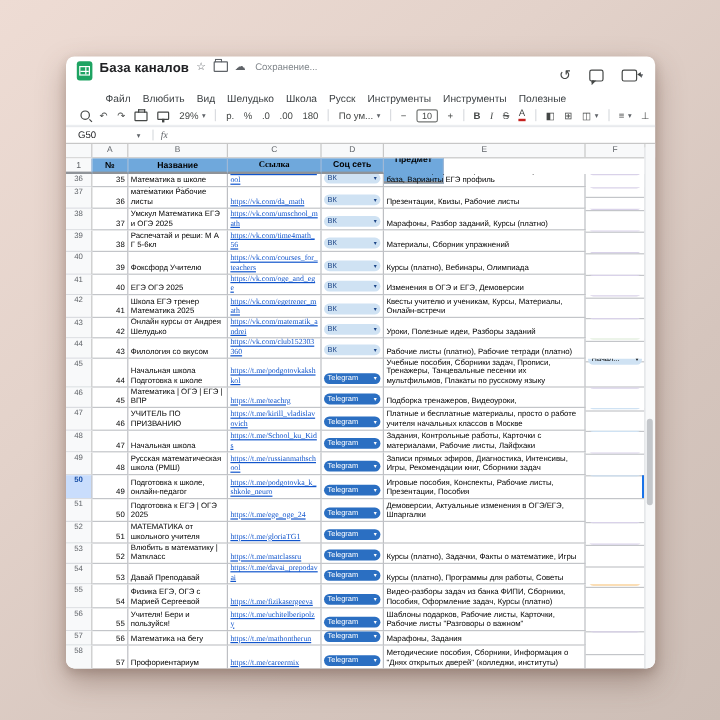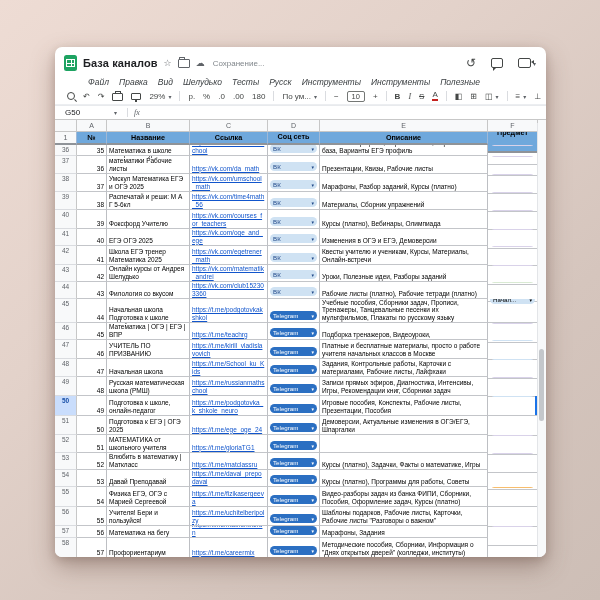--- a/index.html
+++ b/index.html
@@ -7,40 +7,40 @@
     width:600px;height:600px;position:relative;overflow:hidden;
     background:linear-gradient(140deg,#eedcd4 0%,#e3d2ca 35%,#d5c5bd 70%,#cdbeb6 100%);
     font-family:"Liberation Sans",sans-serif;
   }
   .window{
     position:absolute;left:55px;top:47px;width:491px;height:510px;
     background:#fff;border-radius:7px;overflow:hidden;
     box-shadow:0 10px 24px rgba(92,62,52,.38),0 3px 8px rgba(92,62,52,.22);
   }
   
-  .titlebar{display:flex;align-items:center;height:24px;padding:4px 10px 0 9px;gap:6px;}
+  .titlebar{display:flex;height:24px;padding:4px 10px 0 9px;gap:6px;}
   .logo{width:13px;height:16px;background:#1ea362;border-radius:2.5px;display:flex;align-items:center;justify-content:center;flex:none;}
   .logo .lgrid{width:7px;height:6px;border:1px solid #fff;position:relative;}
   .logo .lgrid:before{content:"";position:absolute;left:50%;top:0;width:1px;height:100%;background:#fff;}
   .logo .lgrid:after{content:"";position:absolute;top:50%;left:0;height:1px;width:100%;background:#fff;}
   .doc-title{font-size:11px;font-weight:bold;color:#202124;letter-spacing:.1px;}
   .t-ic{color:#5f6368;font-size:9px;line-height:9px;}
   .ic-folder{width:10px;height:7px;border:1px solid #5f6368;border-radius:1px;position:relative;display:inline-block;}
   .ic-folder:before{content:"";position:absolute;top:-3px;left:0;width:4px;height:2px;border:1px solid #5f6368;border-bottom:none;border-radius:1px 1px 0 0;}
   .saving{color:#80868b;font-size:8px;margin-left:2px;}
   .tb-right{margin-left:auto;display:flex;align-items:center;gap:15px;color:#444746;}
   .ic-history{font-size:12px;line-height:12px;color:#444746;}
   .ic-comment{width:10px;height:8px;border:1.3px solid #444746;border-radius:2px;position:relative;display:inline-block;}
   .ic-comment:after{content:"";position:absolute;left:1px;bottom:-4px;border:2px solid transparent;border-top-color:#444746;border-left-color:#444746;}
   .ic-cam{width:11px;height:8px;border:1.3px solid #444746;border-radius:2px;position:relative;display:inline-block;}
   .ic-cam:after{content:"";position:absolute;right:-4px;top:1px;border-top:2px solid transparent;border-bottom:2px solid transparent;border-right:3px solid #444746;}
   .caret{font-size:6px;color:#5f6368;margin-left:2px;}
   
   .menubar{display:flex;align-items:center;gap:10px;height:13px;padding:0 10px 0 33px;font-size:8.5px;color:#3c4043;}
-  .menu-item{cursor:default;font-style:italic;}
+  .menu-item{cursor:default;}
   
   .toolbar{display:flex;align-items:center;gap:8px;height:16px;padding:0 12px;font-size:8px;color:#444746;border-bottom:1px solid #eceef1;}
   .titem{display:flex;align-items:center;gap:1px;white-space:nowrap;}
   .tsep{width:1px;height:10px;background:#dadce0;flex:none;}
   .tb-bold{font-weight:bold;}
   .tb-italic{font-style:italic;font-family:"Liberation Serif",serif;}
   .tb-strike{text-decoration:line-through;}
   .tb-color{border-bottom:2px solid #c5221f;line-height:8px;}
   .boxed{border:1px solid #747775;border-radius:2px;padding:0 4px;font-size:7.5px;line-height:9px;}
   .ic-search{width:6px;height:6px;border:1.2px solid #444746;border-radius:50%;position:relative;display:inline-block;}
@@ -60,21 +60,21 @@
   .corner{box-sizing:border-box;width:22px;border-right:1px solid #c7c7c7;background:#f8f9fa;}
   .grid{position:relative;}
   .row{display:flex;}
   .cell{box-sizing:border-box;border-right:1px solid #bdbfc3;border-bottom:1px solid #c3c5c9;font-size:6.5px;line-height:7.5px;color:#000;padding:1px 2px;overflow:hidden;display:flex;align-items:flex-end;}
   .cell .t{display:block;width:100%;}
   .c-rowhdr{width:22px;background:#f8f9fa;color:#5f6368;font-size:6.5px;justify-content:center;align-items:flex-start;border-right:1px solid #c7c7c7;border-bottom:1px solid #dadce0;padding:1px 0;}
   .c-rowhdr.sel{background:#c9ddfc;color:#174ea6;font-weight:bold;}
   .c-num{width:30px;}
   .c-num .t{text-align:right;}
   .c-name{width:83px;}
-  .c-link{width:78px;}
+  .c-link{width:78px;font-family:Liberation Serif, serif;}
   .c-link a{color:#1155cc;text-decoration:underline;word-break:break-all;display:block;width:100%;}
   .c-net{width:52px;padding-bottom:2px;}
   .c-desc{width:168px;}
   .c-subj{width:50px;padding-bottom:18px;}
   .c-subj.selr{box-shadow:inset -2px 0 0 #1a73e8;}
   .hdr .cell{background:#6fa8dc;font-weight:bold;font-size:7.2px;align-items:center;justify-content:center;border-bottom:2px solid #8f9398;border-right:1px solid #9fb8d6;}
   .hdr .cell .t{text-align:center;}
   .hdr .c-rowhdr{background:#f8f9fa;font-weight:normal;border-bottom:2px solid #8f9398;}
   .chip{border-radius:6px;padding:0 3px;height:9px;display:flex;align-items:center;justify-content:space-between;width:100%;font-size:6.2px;line-height:8px;box-sizing:border-box;}
   .chip .ccaret{font-size:5px;}
@@ -104,24 +104,24 @@
       <span class="ic-comment"></span>
       <span style="display:flex;align-items:center;">
           <span class="ic-cam"></span>
           <span class="caret">▾</span>
         </span>
     </span>
   </div>
 
   <div class="menubar" id="menubar">
       <span class="menu-item">Файл</span>
-      <span class="menu-item">Правка</span>
+      <span class="menu-item">Влюбить</span>
       <span class="menu-item">Вид</span>
       <span class="menu-item">Шелудько</span>
-      <span class="menu-item">Тесты</span>
+      <span class="menu-item">Школа</span>
       <span class="menu-item">Русск</span>
       <span class="menu-item">Инструменты</span>
       <span class="menu-item">Инструменты</span>
       <span class="menu-item">Полезные</span>
     </div>
 
   <div class="toolbar" id="toolbar">
       <span class="titem">
         <span class="ic-search"></span>
       </span>
@@ -234,23 +234,20 @@
         </div>
         <div class="cell c-name">
           <span class="t">Название</span>
         </div>
         <div class="cell c-link">
           <span class="t">Ссылка</span>
         </div>
         <div class="cell c-net">
           <span class="t">Соц сеть</span>
         </div>
-        <div class="cell c-desc">
-          <span class="t">Описание</span>
-        </div>
         <div class="cell c-subj">
           <span class="t">Предмет</span>
         </div>
       </div>
       <div class="row" style="height: 11px;">
         <div class="cell c-rowhdr">36</div>
         <div class="cell c-num">
           <span class="t">35</span>
         </div>
         <div class="cell c-name">

